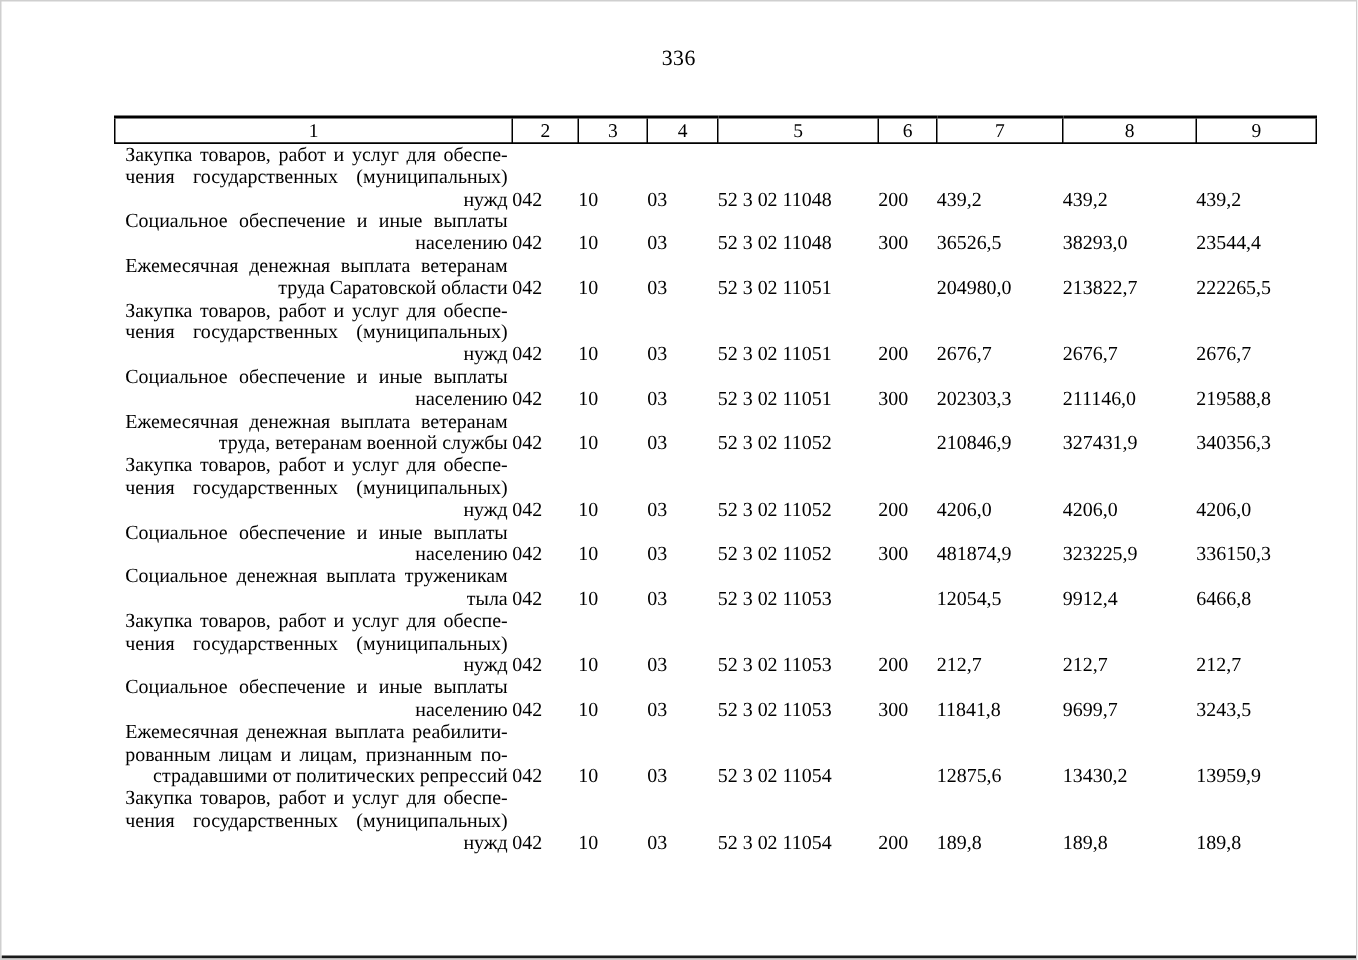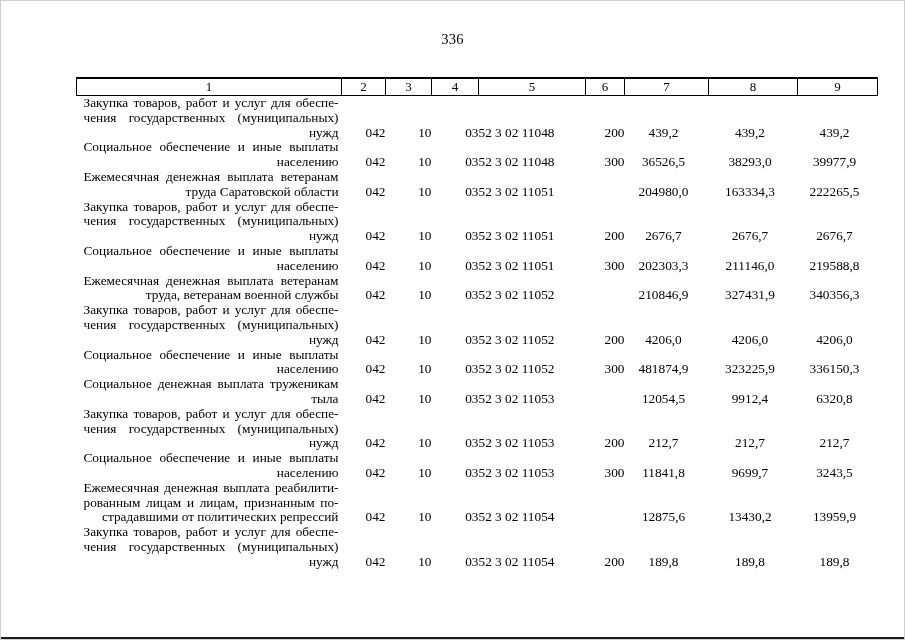--- a/index.html
+++ b/index.html
@@ -67,28 +67,28 @@
   }
   td.c1 .jline {
     text-align: justify;
     text-align-last: justify;
     white-space: normal;
   }
   td.c1 .lline {
     text-align: right;
   }
   tbody td.c2, tbody td.c3, tbody td.c4, tbody td.c6 {
-    text-align: right;
+    text-align: left;
   }
   tbody td.c5 {
     text-align: left;
     white-space: nowrap;
   }
   tbody td.c7, tbody td.c8, tbody td.c9 {
-    text-align: center;
+    text-align: left;
     padding-right: 6px;
     white-space: nowrap;
   }
   .bottom-edge {
     position: absolute;
     left: 0;
     right: 0;
     bottom: 0;
     height: 2px;
     background: #1a1a1a;
@@ -146,34 +146,34 @@
             <div class="jline">Социальное обеспечение и иные выплаты</div>
             <div class="lline">населению</div>
           </td>
           <td class="c2">042</td>
           <td class="c3">10</td>
           <td class="c4">03</td>
           <td class="c5">52 3 02 11048</td>
           <td class="c6">300</td>
           <td class="c7">36526,5</td>
           <td class="c8">38293,0</td>
-          <td class="c9">39977,9</td>
+          <td class="c9">23544,4</td>
         </tr>
         <tr>
           <td class="c1">
             <div class="jline">Ежемесячная денежная выплата ветеранам</div>
             <div class="lline">труда Саратовской области</div>
           </td>
           <td class="c2">042</td>
           <td class="c3">10</td>
           <td class="c4">03</td>
           <td class="c5">52 3 02 11051</td>
           <td class="c6"></td>
           <td class="c7">204980,0</td>
-          <td class="c8">163334,3</td>
+          <td class="c8">213822,7</td>
           <td class="c9">222265,5</td>
         </tr>
         <tr>
           <td class="c1">
             <div class="jline">Закупка товаров, работ и услуг для обеспе-</div>
             <div class="jline">чения государственных (муниципальных)</div>
             <div class="lline">нужд</div>
           </td>
           <td class="c2">042</td>
           <td class="c3">10</td>
@@ -246,21 +246,21 @@
             <div class="jline">Социальное денежная выплата труженикам</div>
             <div class="lline">тыла</div>
           </td>
           <td class="c2">042</td>
           <td class="c3">10</td>
           <td class="c4">03</td>
           <td class="c5">52 3 02 11053</td>
           <td class="c6"></td>
           <td class="c7">12054,5</td>
           <td class="c8">9912,4</td>
-          <td class="c9">6320,8</td>
+          <td class="c9">6466,8</td>
         </tr>
         <tr>
           <td class="c1">
             <div class="jline">Закупка товаров, работ и услуг для обеспе-</div>
             <div class="jline">чения государственных (муниципальных)</div>
             <div class="lline">нужд</div>
           </td>
           <td class="c2">042</td>
           <td class="c3">10</td>
           <td class="c4">03</td>

